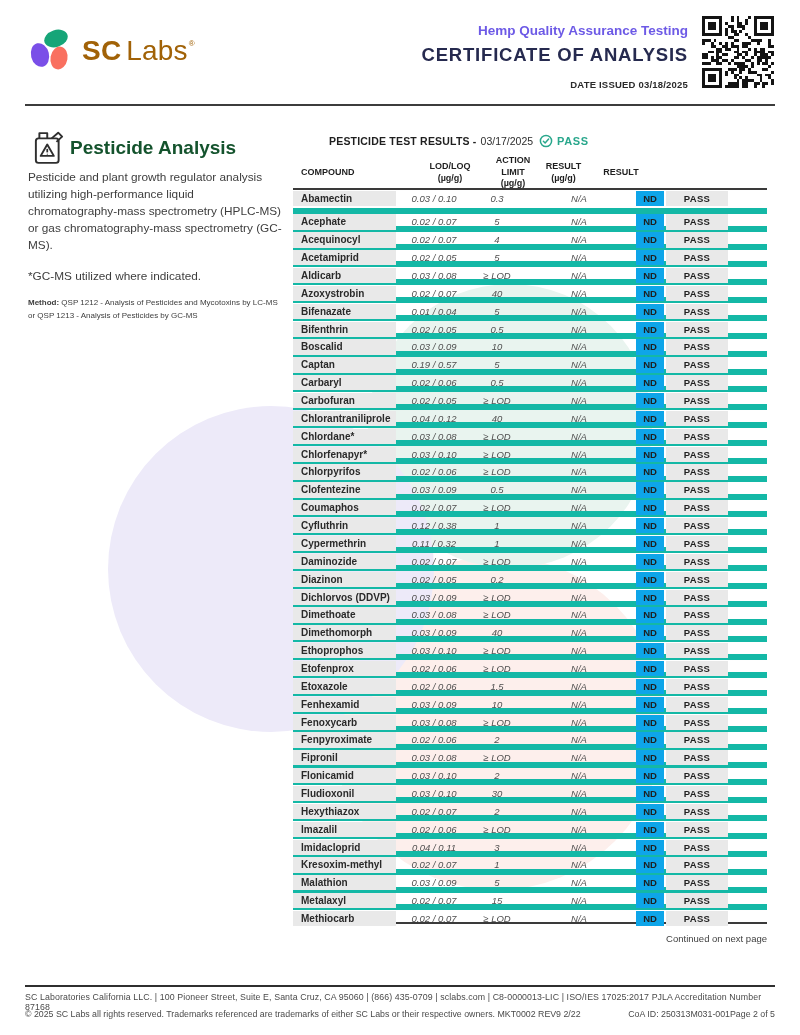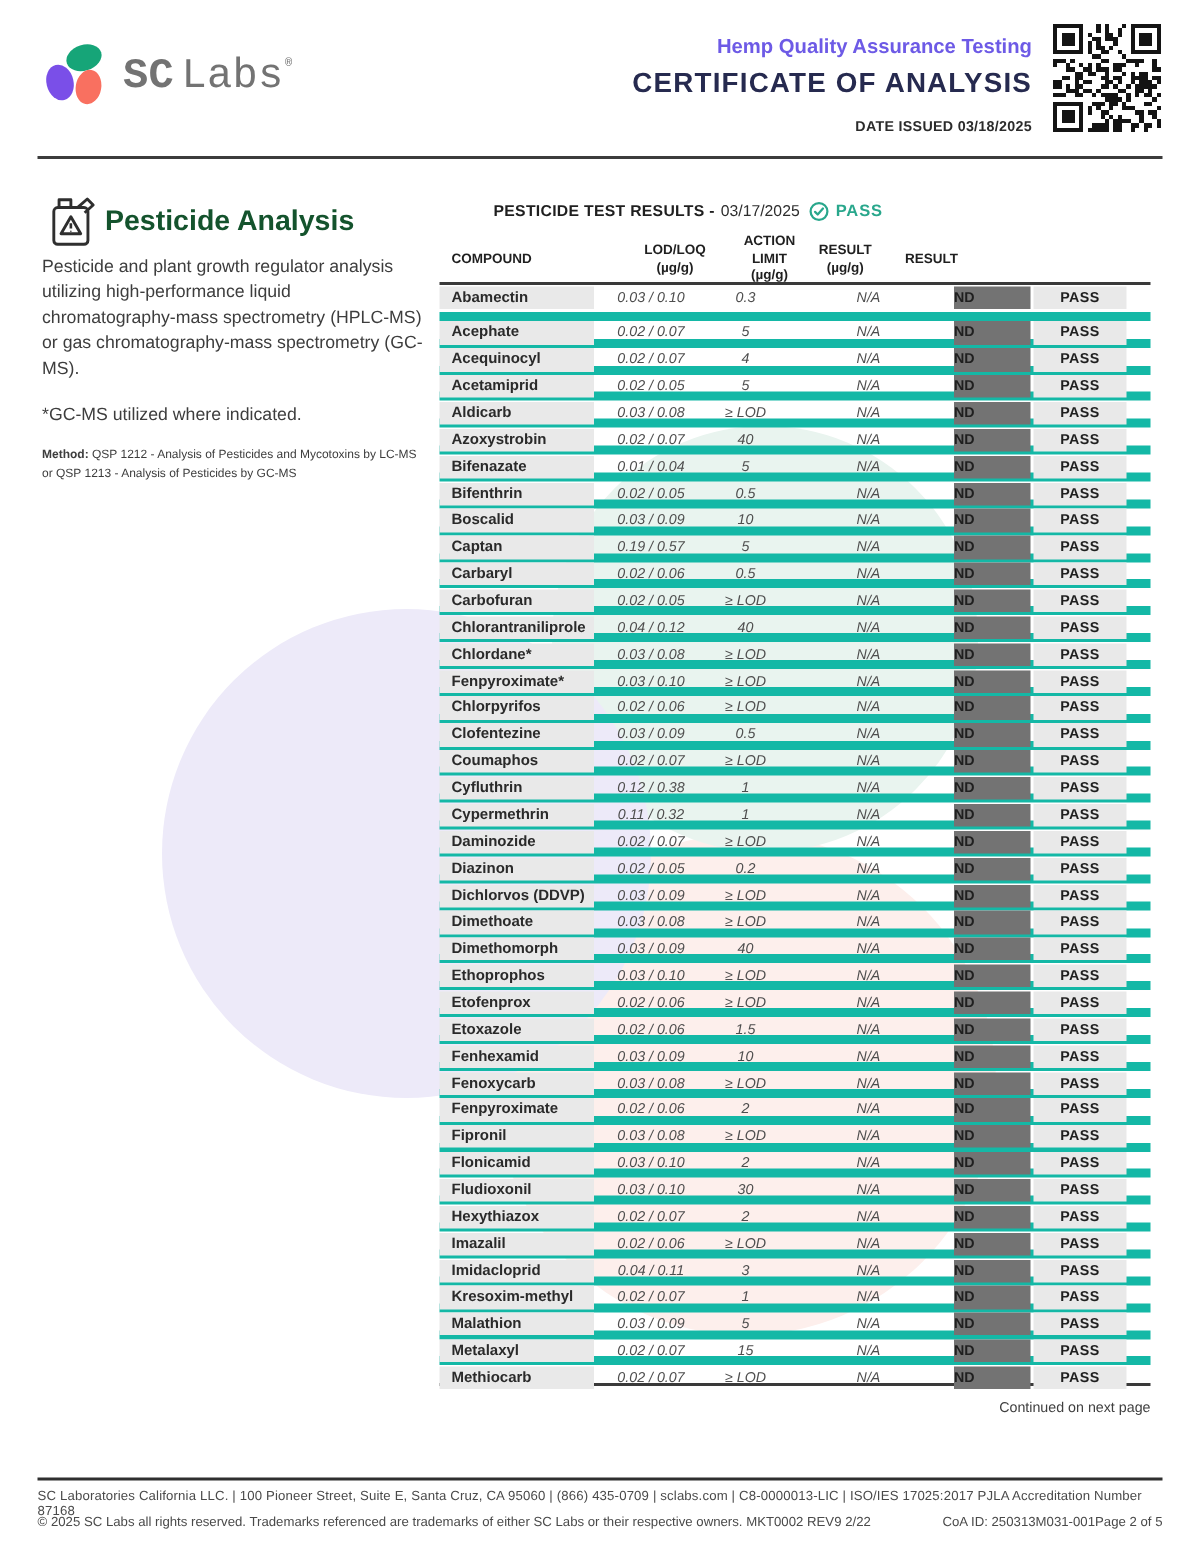--- a/index.html
+++ b/index.html
@@ -9,21 +9,21 @@
 
   
   .decor { position:absolute; border-radius:50%; z-index:0; }
   .circle-mint { left:368px; top:284px; width:284px; height:284px; background:#e9f4ef; }
   .circle-pink { left:330px; top:556px; width:334px; height:334px; background:#fdefec; }
   .circle-lavender { left:108px; top:406px; width:326px; height:326px; background:#edeaf9; }
 
   
   .logo { position:absolute; left:28px; top:27px; display:flex; align-items:center; z-index:2; }
   .logo-dots { width:46px; height:48px; }
-  .logo-text { margin-left:8px; font-size:28px; color:#737373; letter-spacing:0.2px;font-family:Liberation Mono, monospace; }
+  .logo-text { margin-left:8px; font-size:28px; color:#a16207; letter-spacing:0.2px; }
   .logo-sc { font-weight:bold; }
   .logo-labs { font-weight:normal; margin-left:5px; }
   .logo-reg { font-size:8px; vertical-align:14px; margin-left:1px; }
 
   .header-right { position:absolute; top:23px; right:112px; text-align:right; z-index:2; }
   .tagline { font-size:13.5px; font-weight:bold; color:#6d5ae6; }
   .doc-title { margin-top:6px; font-size:18.5px; font-weight:600; color:#262a4f; letter-spacing:0.8px; }
   .date-issued { margin-top:13px; font-size:9.5px; font-weight:bold; color:#2b2b2b; letter-spacing:0.2px; }
 
   .qr { position:absolute; left:702px; top:16px; width:72px; height:72px; z-index:2; }
@@ -57,21 +57,21 @@
   .th-result { width:51px; }
   .th-status { width:64px; }
 
   .t-row { display:flex; height:17.87px; border-top:6px solid #14b8a6; }
   .t-row:first-child { border-top:none; }
   .cell { height:15.2px; line-height:15.2px; margin-top:0.6px; font-size:9.5px; color:#4e4e4e; }
   .c-compound { width:103px; background:#e9e9e9; font-weight:bold; font-style:normal; font-size:10px; color:#2a2a2a; padding-left:8px; }
   .c-lod { width:76px; text-align:center; font-style:italic; }
   .c-action { width:50px; text-align:center; font-style:italic; }
   .c-unc { width:114px; text-align:center; font-style:italic; }
-  .c-result { width:51px; background:#737373; font-weight:bold; color:#1f1f1f; }
+  .c-result { width:28px; background:#0ea5e9; text-align:center; font-weight:bold; color:#1f1f1f; }
   .c-status { width:62px; margin-left:2px; background:#e9e9e9; text-align:center; font-weight:bold; color:#1f1f1f; letter-spacing:0.3px; }
   .t-bottom { height:2px; background:#3a3a3a; }
 
   .continued { margin-top:9px; text-align:right; font-size:9.5px; color:#3f3f3f; }
 
   
   .hr-bottom { position:absolute; left:25px; right:25px; top:985px; height:2px; background:#2f2f2f; z-index:2; }
   .footer-1 { position:absolute; left:25px; right:25px; top:992px; font-size:8.8px; color:#4a4a4a; z-index:2; letter-spacing:0.1px; }
   .footer-2 { position:absolute; left:25px; right:25px; top:1009px; display:flex; justify-content:space-between; font-size:8.8px; color:#4a4a4a; z-index:2; }
   .footer-2 .right { display:flex; }
@@ -485,21 +485,21 @@
   <div class="t-row">
     <div class="cell c-compound">Chlordane*</div>
     <div class="cell c-lod">0.03 / 0.08</div>
     <div class="cell c-action">≥ LOD</div>
     <div class="cell c-unc">N/A</div>
     <div class="cell c-result">ND</div>
     <div class="cell c-status">PASS</div>
   </div>
 
   <div class="t-row">
-    <div class="cell c-compound">Fenpyroximate*</div>
+    <div class="cell c-compound">Chlorfenapyr*</div>
     <div class="cell c-lod">0.03 / 0.10</div>
     <div class="cell c-action">≥ LOD</div>
     <div class="cell c-unc">N/A</div>
     <div class="cell c-result">ND</div>
     <div class="cell c-status">PASS</div>
   </div>
 
   <div class="t-row">
     <div class="cell c-compound">Chlorpyrifos</div>
     <div class="cell c-lod">0.02 / 0.06</div>

